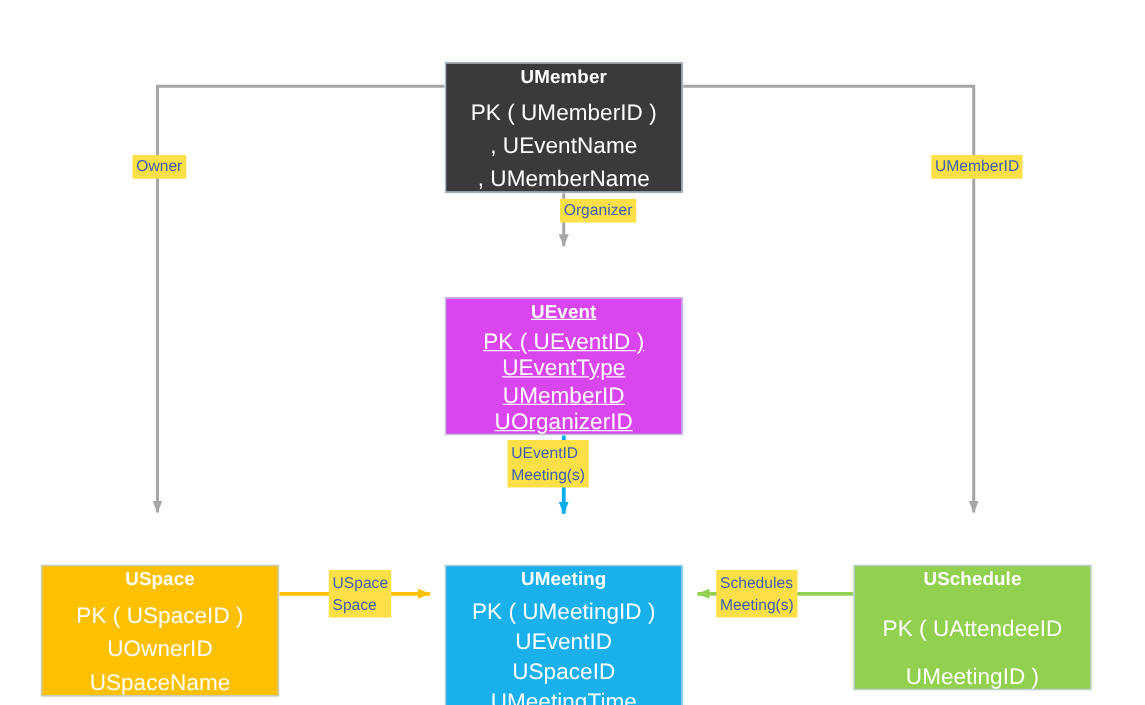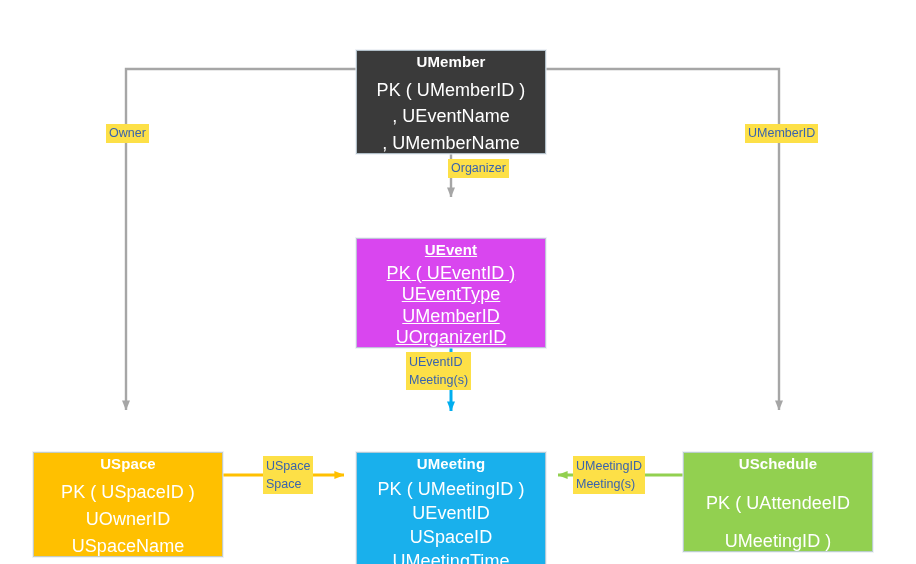--- a/index.html
+++ b/index.html
@@ -142,17 +142,17 @@
     <div>UEventID</div>
     <div>Meeting(s)</div>
   </div>
 
   <div class="edge-label two-line" style="left:263px; top:456px;">
     <div>USpace</div>
     <div>Space</div>
   </div>
 
   <div class="edge-label two-line" style="left:573px; top:456px;">
-    <div>UMeetingID</div>
+    <div>Schedules</div>
     <div>Meeting(s)</div>
   </div>
 
 </div>
 
 </body></html>

